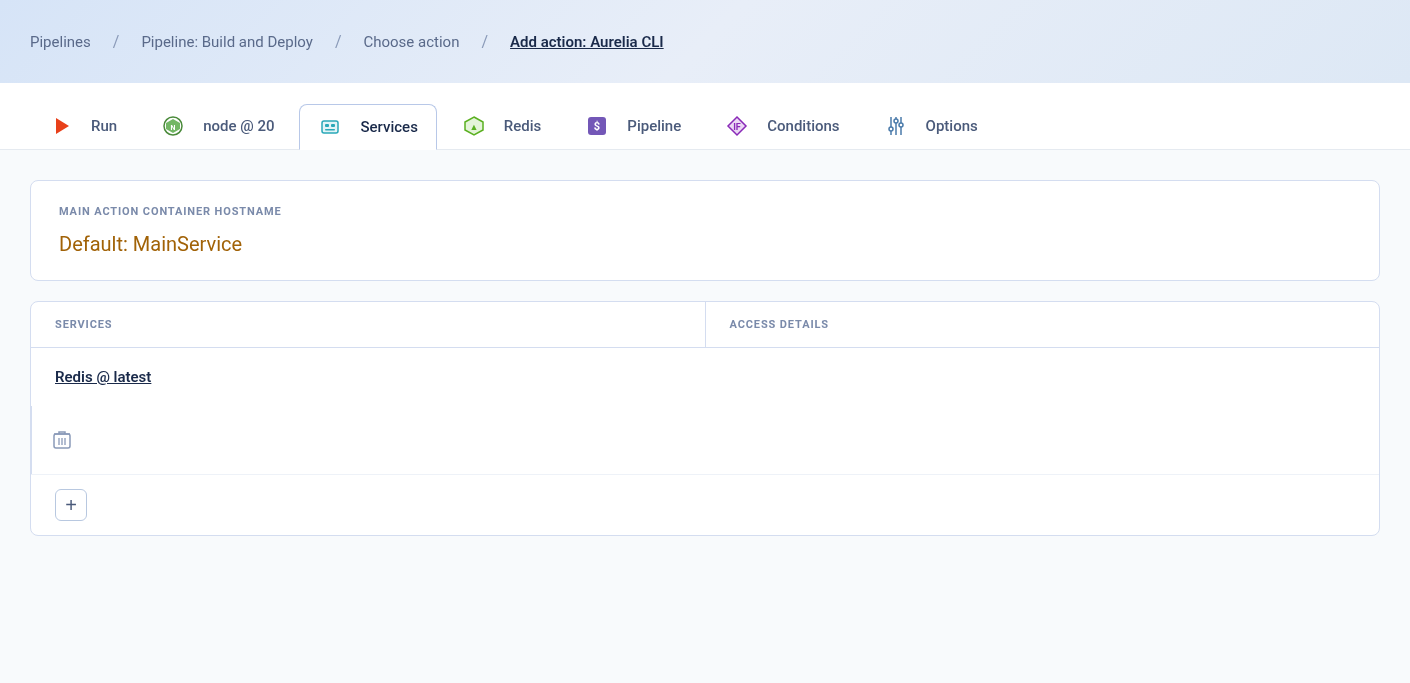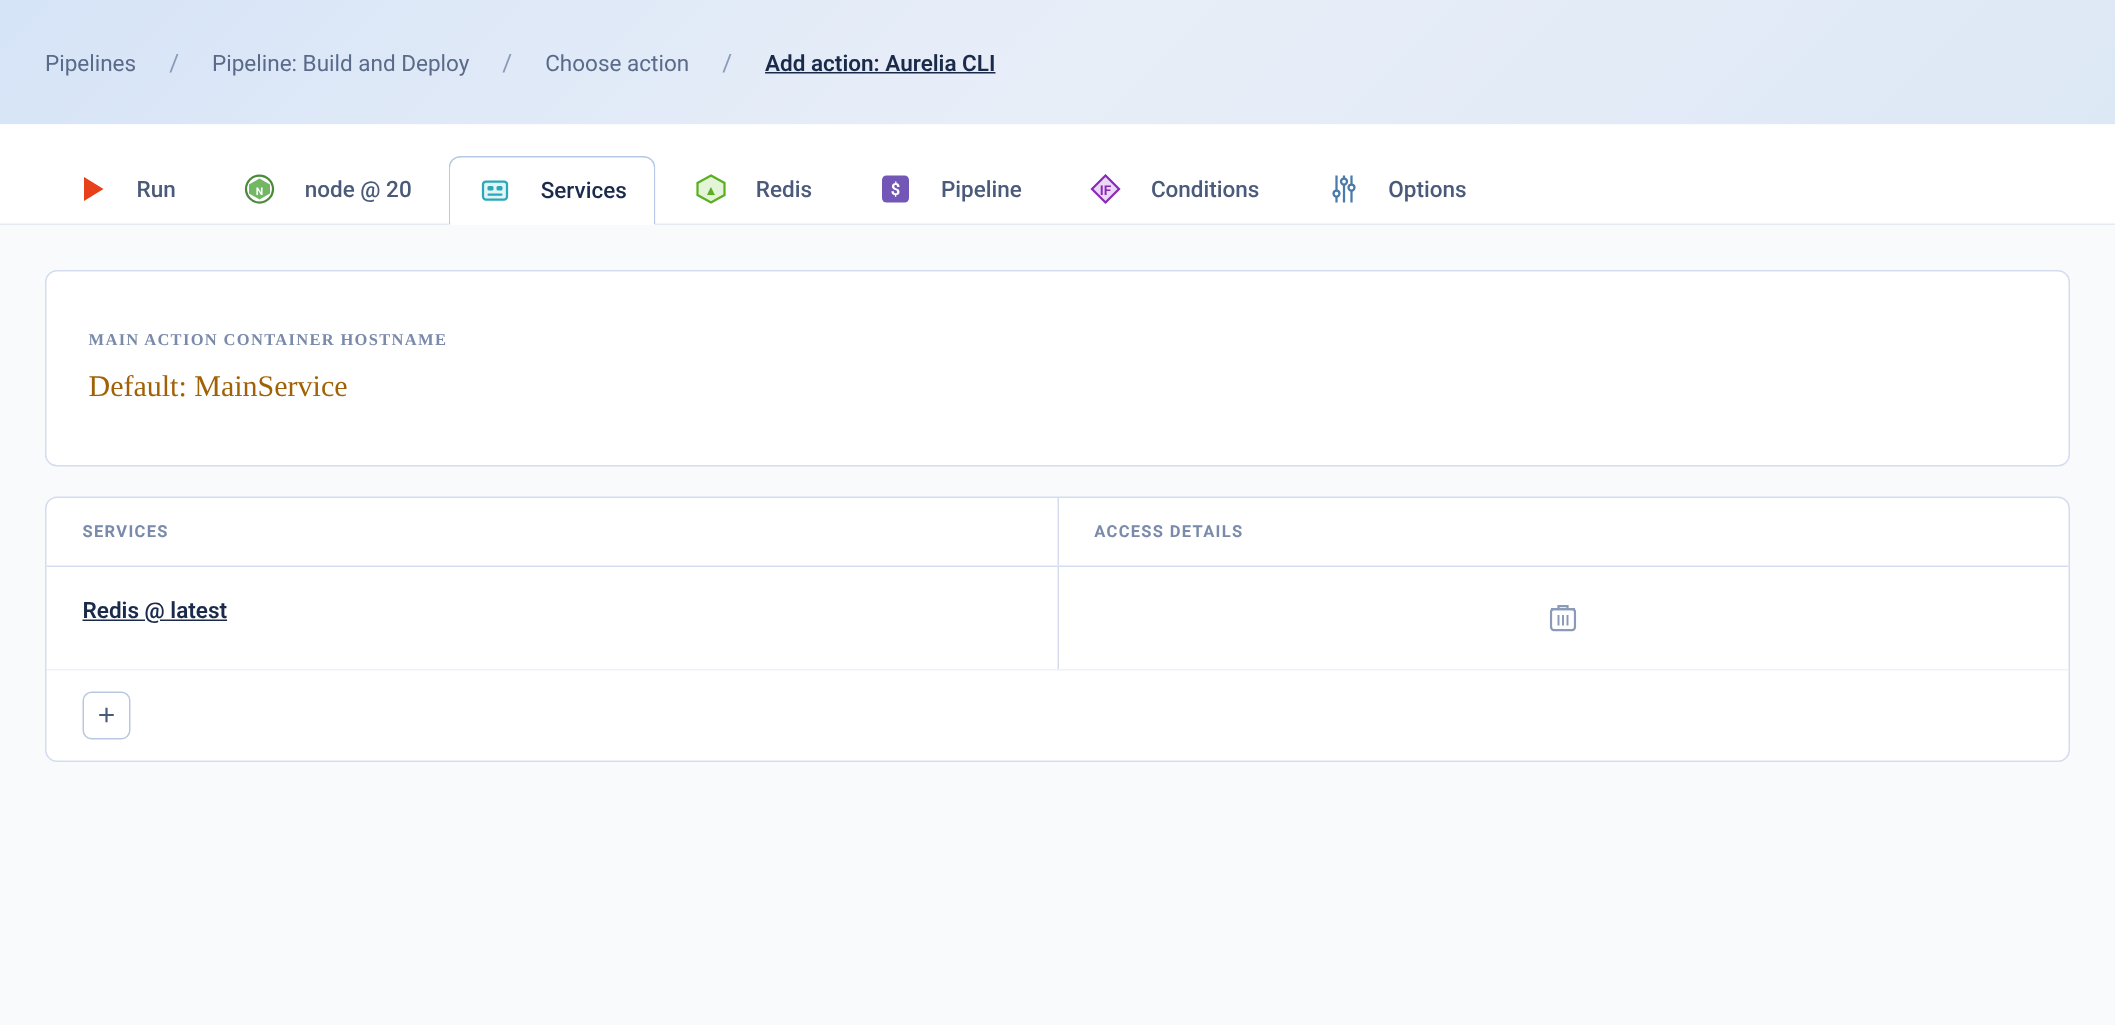--- a/index.html
+++ b/index.html
@@ -86,23 +86,22 @@
       padding: 30px 30px;
       background: #f8fafc;
       min-height: 580px;
     }
 
     
     .card {
       background: #fff;
       border: 1.5px solid #d4ddf0;
       border-radius: 8px;
-      padding: 40px 28px;
+      padding: 24px 28px;
       margin-bottom: 20px;
-      font-family: Liberation Serif, serif;
     }
 
     .card-label {
       font-size: 11px;
       font-weight: 700;
       letter-spacing: 0.08em;
       color: #7a8aaa;
       text-transform: uppercase;
       margin-bottom: 14px;
     }
@@ -139,20 +138,21 @@
     }
     .services-header-col:nth-child(2) {
       flex: 1;
       border-left: 1.5px solid #d4ddf0;
     }
 
     .services-row {
       display: flex;
       align-items: stretch;
       border-bottom: 1px solid #eef2f8;
+      flex-direction: column;
     }
 
     .services-col {
       padding: 20px 24px;
     }
     .services-col:first-child {
       flex: 1;
       display: flex;
       align-items: flex-start;
     }

